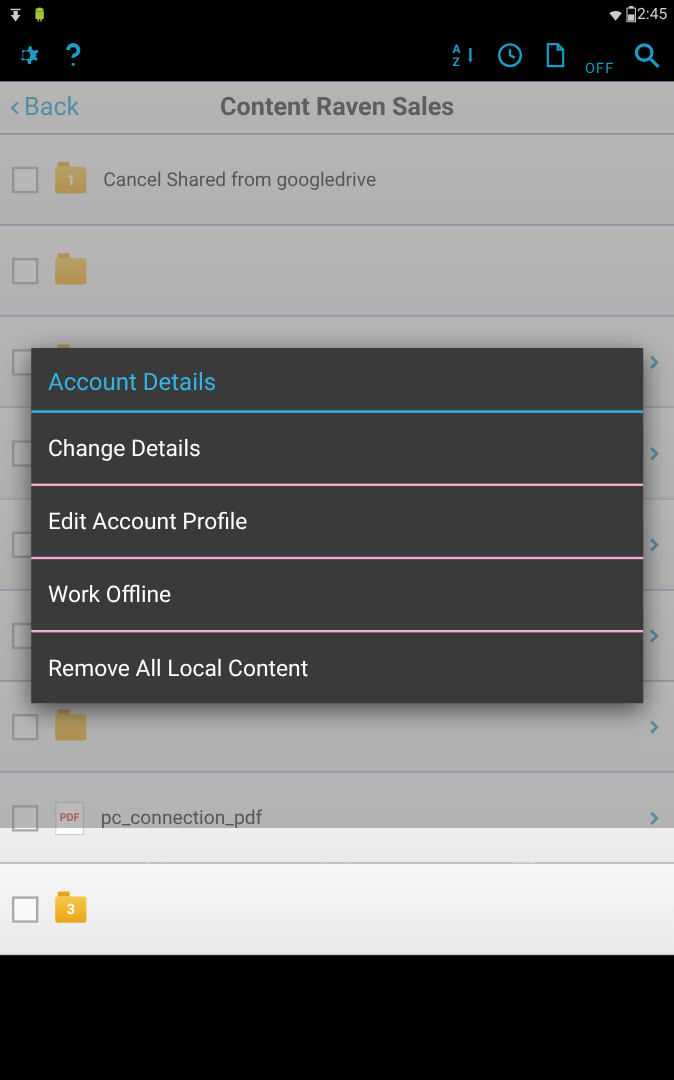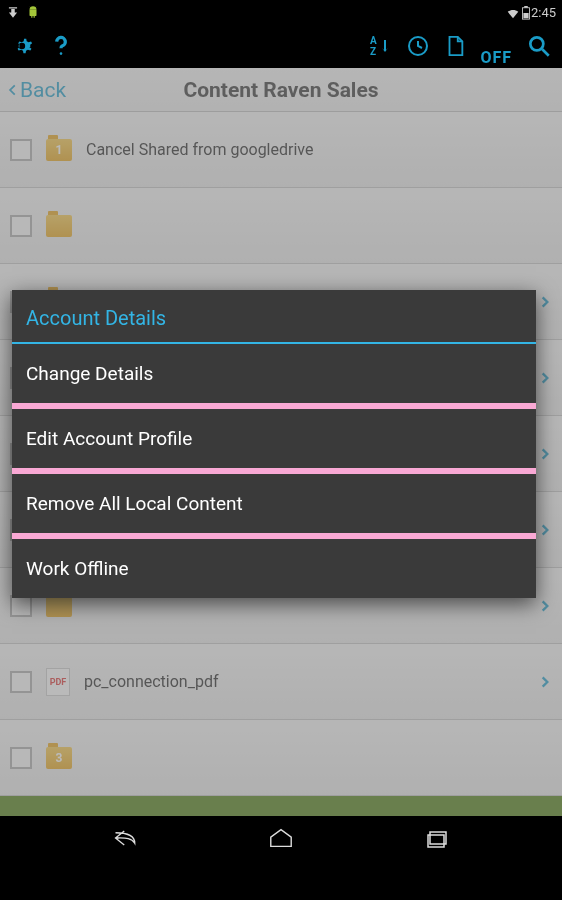--- a/index.html
+++ b/index.html
@@ -14,36 +14,36 @@
   .status-bar {
     height: 24px;
     background: #000;
     display: flex;
     align-items: center;
     padding: 0 6px;
     color: #ccc;
     font-size: 13px;
   }
   .status-left { display: flex; gap: 6px; align-items: center; }
-  .status-right { margin-left: auto; display: flex; gap: 0; align-items: flex-end; }
+  .status-right { margin-left: auto; display: flex; gap: 0; align-items: flex-start; }
   .ic { display: inline-flex; }
   .toolbar {
     height: 44px;
     background: #000;
     display: flex;
     align-items: center;
     padding: 0 6px;
     gap: 4px;
   }
   .toolbar-right { margin-left: auto; display: flex; align-items: center; gap: 6px; }
   .toolbar .tb-icon { color: #1a9cc7; display:flex; align-items:center; justify-content:center; padding:4px; }
-  .off-label { color:#1a9cc7; font-weight:700; font-size:16px; letter-spacing:1px;margin-top:22px; }
+  .off-label { color:#1a9cc7; font-weight:400; font-size:12px; letter-spacing:1px;margin-top:22px; }
   .content-area {
-    background: #4d7c0f;
-    height: 748px;
+    background: #1d4ed8;
+    height: 622px;
     position: relative;
   }
   .header {
     height: 44px;
     display: flex;
     align-items: center;
     position: relative;
     border-bottom: 1px solid #bfbfbf;
     background: linear-gradient(#f5f5f5,#ededed);
   }
@@ -82,30 +82,30 @@
     color:#d33; font-size:9px; font-weight:700;
   }
   .row-label { font-size: 16px; color:#222; flex:1; }
   .row-chev {
     width: 14px; color:#1a9cc7; display:flex;
   }
   .scrim {
     position:absolute; inset:0; background:rgba(130,130,130,0.55);
   }
   .dialog {
-    position:absolute; left:12px; right:26px; top:222px;
+    position:absolute; left:26px; right:26px; top:222px;
     background:#3a3a3a; box-shadow:0 6px 20px rgba(0,0,0,0.6);
   }
   .dialog-title {
     color:#33b5e5; font-size:20px; padding:16px 14px 12px;
   }
   .dialog-sep { height:2px; background:#33b5e5; }
   .dialog-item {
     color:#fff; font-size:19px; padding:18px 14px;
-    border-top:6px solid #f9a8d4;
+    border-top:2px solid #f9a8d4;
   }
   .dialog-item:first-of-type { border-top:none; }
   .nav-bar {
     height: 44px; background:#000; display:flex; align-items:center; justify-content:space-evenly;
   }
   .nav-btn { color:#ddd; display:flex; align-items:center; justify-content:center; width:60px; height:44px; }
 </style>
 </head>
 <body>
 
@@ -273,22 +273,22 @@
     </div>
 
   <div class="scrim"></div>
 
   <div class="dialog">
     <div class="dialog-title">Account Details</div>
     <div class="dialog-sep"></div>
     <div id="dialog-items">
         <div class="dialog-item">Change Details</div>
         <div class="dialog-item">Edit Account Profile</div>
+        <div class="dialog-item">Work Offline</div>
         <div class="dialog-item">Remove All Local Content</div>
-        <div class="dialog-item">Work Offline</div>
       </div>
   </div>
 </div>
 
 <div class="nav-bar">
   <span class="nav-btn">
     <svg width="28" height="22" viewBox="0 0 32 24" fill="none" stroke="#ddd" stroke-width="1.5">
         <path d="M14 4 4 12l10 8M4 12c10 0 18-1 22 6 0-10-10-12-22-12"></path>
       </svg>
   </span>

